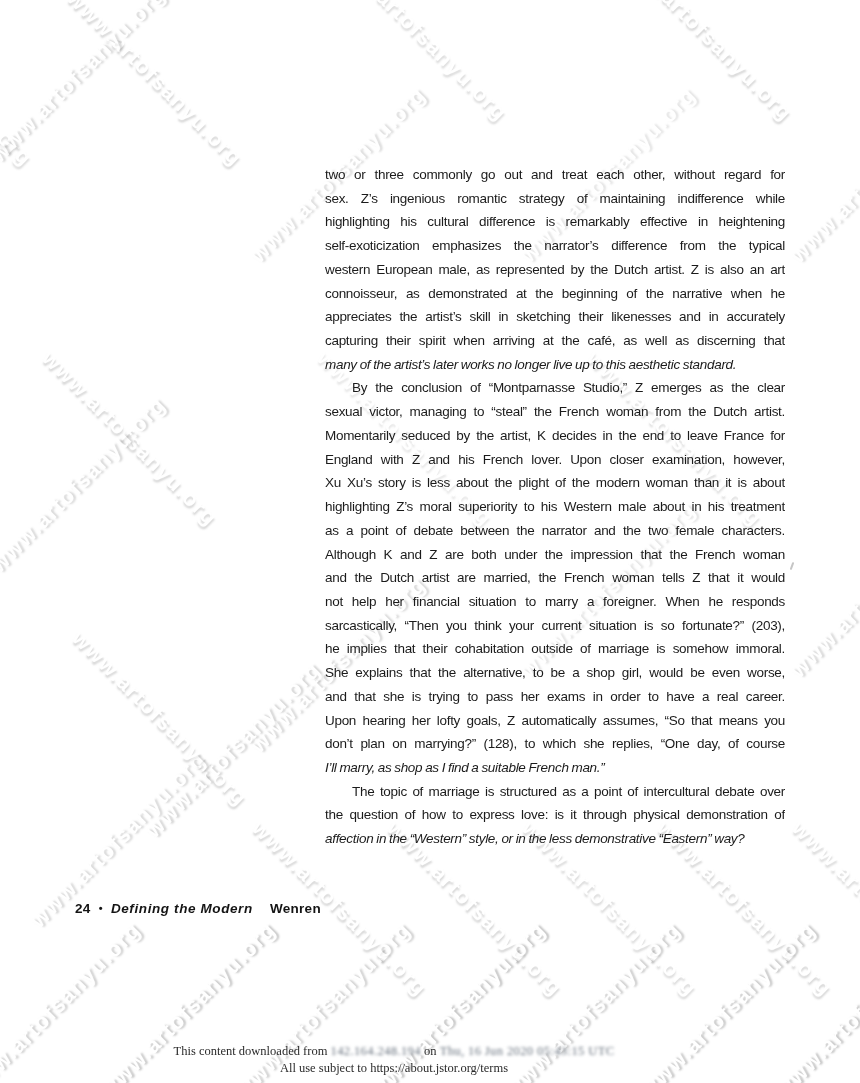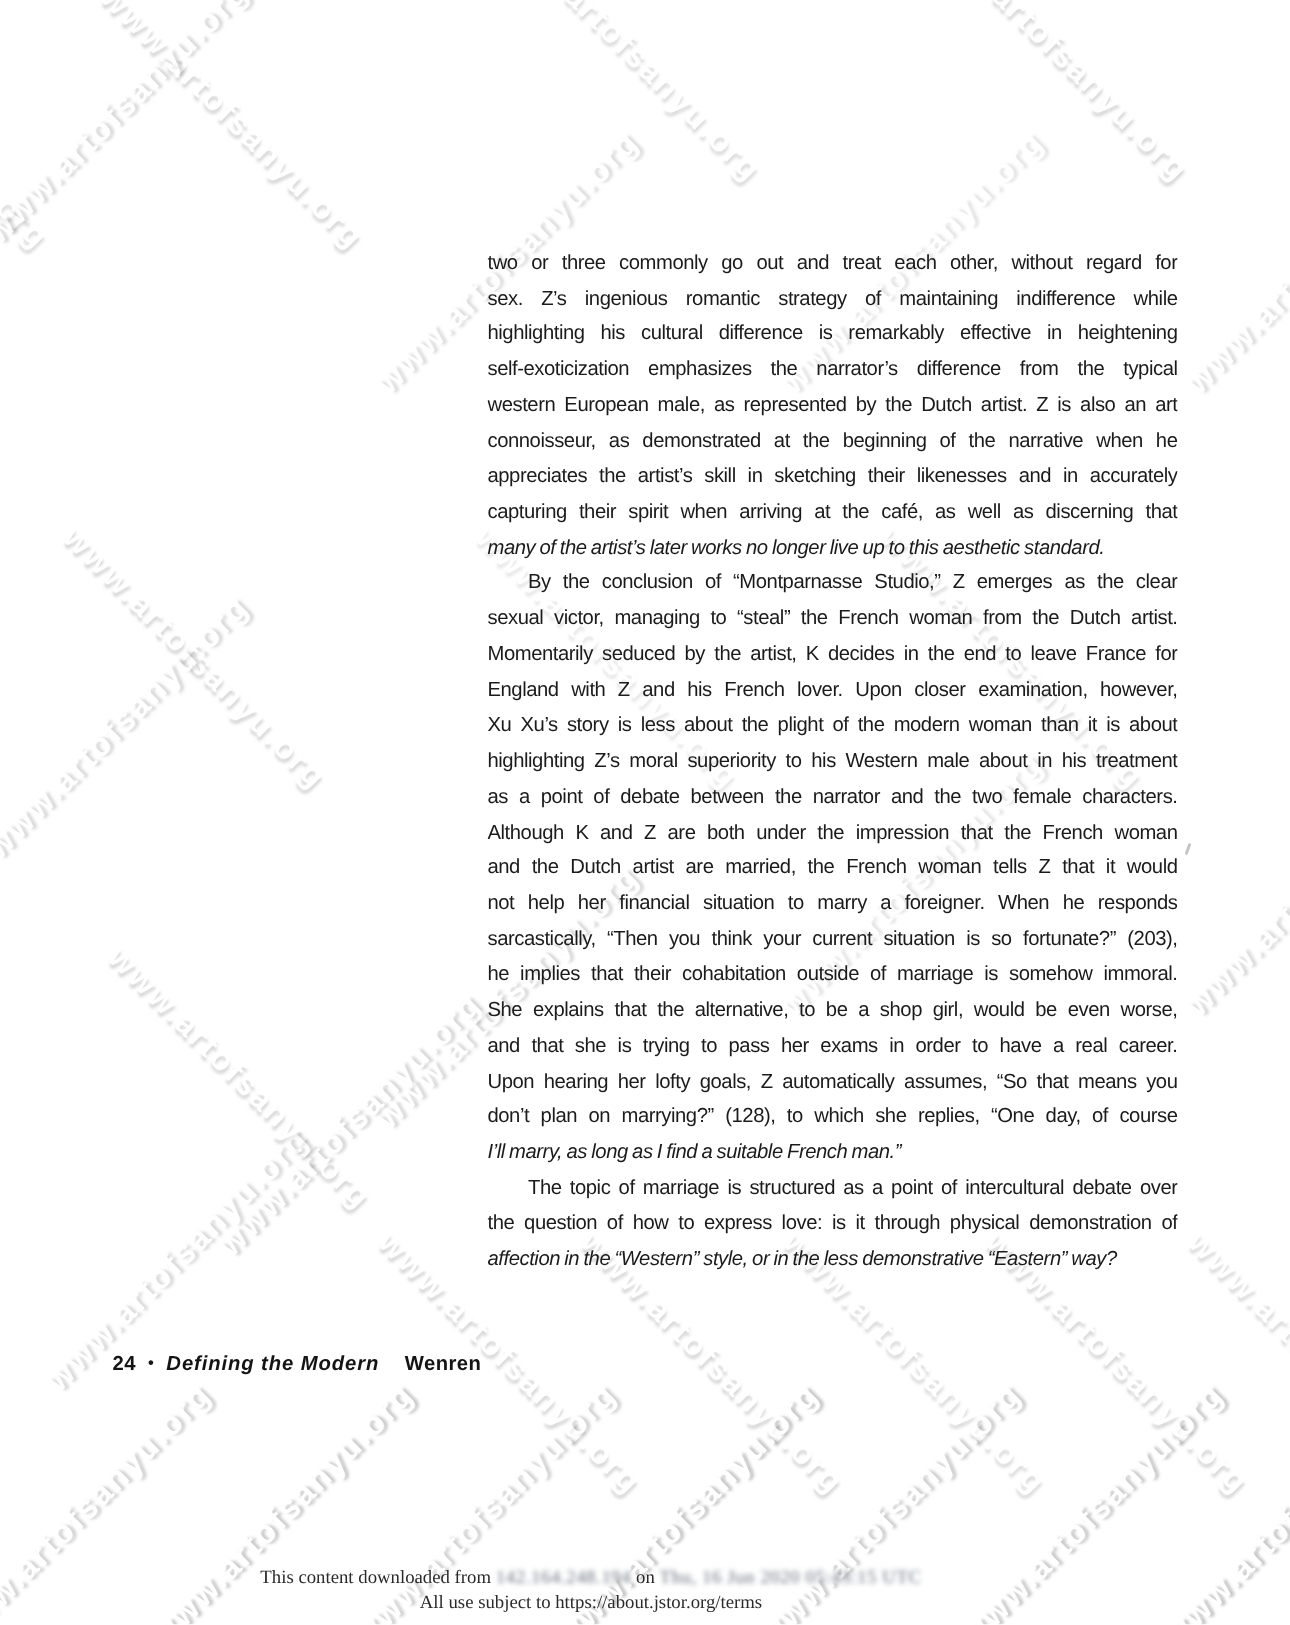--- a/index.html
+++ b/index.html
@@ -116,21 +116,21 @@
         <div class="line">as a point of debate between the narrator and the two female characters.</div>
         <div class="line">Although K and Z are both under the impression that the French woman</div>
         <div class="line">and the Dutch artist are married, the French woman tells Z that it would</div>
         <div class="line">not help her financial situation to marry a foreigner. When he responds</div>
         <div class="line">sarcastically, “Then you think your current situation is so fortunate?” (203),</div>
         <div class="line">he implies that their cohabitation outside of marriage is somehow immoral.</div>
         <div class="line">She explains that the alternative, to be a shop girl, would be even worse,</div>
         <div class="line">and that she is trying to pass her exams in order to have a real career.</div>
         <div class="line">Upon hearing her lofty goals, Z automatically assumes, “So that means you</div>
         <div class="line">don’t plan on marrying?” (128), to which she replies, “One day, of course</div>
-        <div class="line end">I’ll marry, as long as I find a suitable French man.”</div>
+        <div class="line end">I’ll marry, as shop as I find a suitable French man.”</div>
       </div>
       <div>
         <div class="line indent">The topic of marriage is structured as a point of intercultural debate over</div>
         <div class="line">the question of how to express love: is it through physical demonstration of</div>
         <div class="line end">affection in the “Western” style, or in the less demonstrative “Eastern” way?</div>
       </div>
     </main>
 
   <div class="page-footer">
     <span>24</span>

